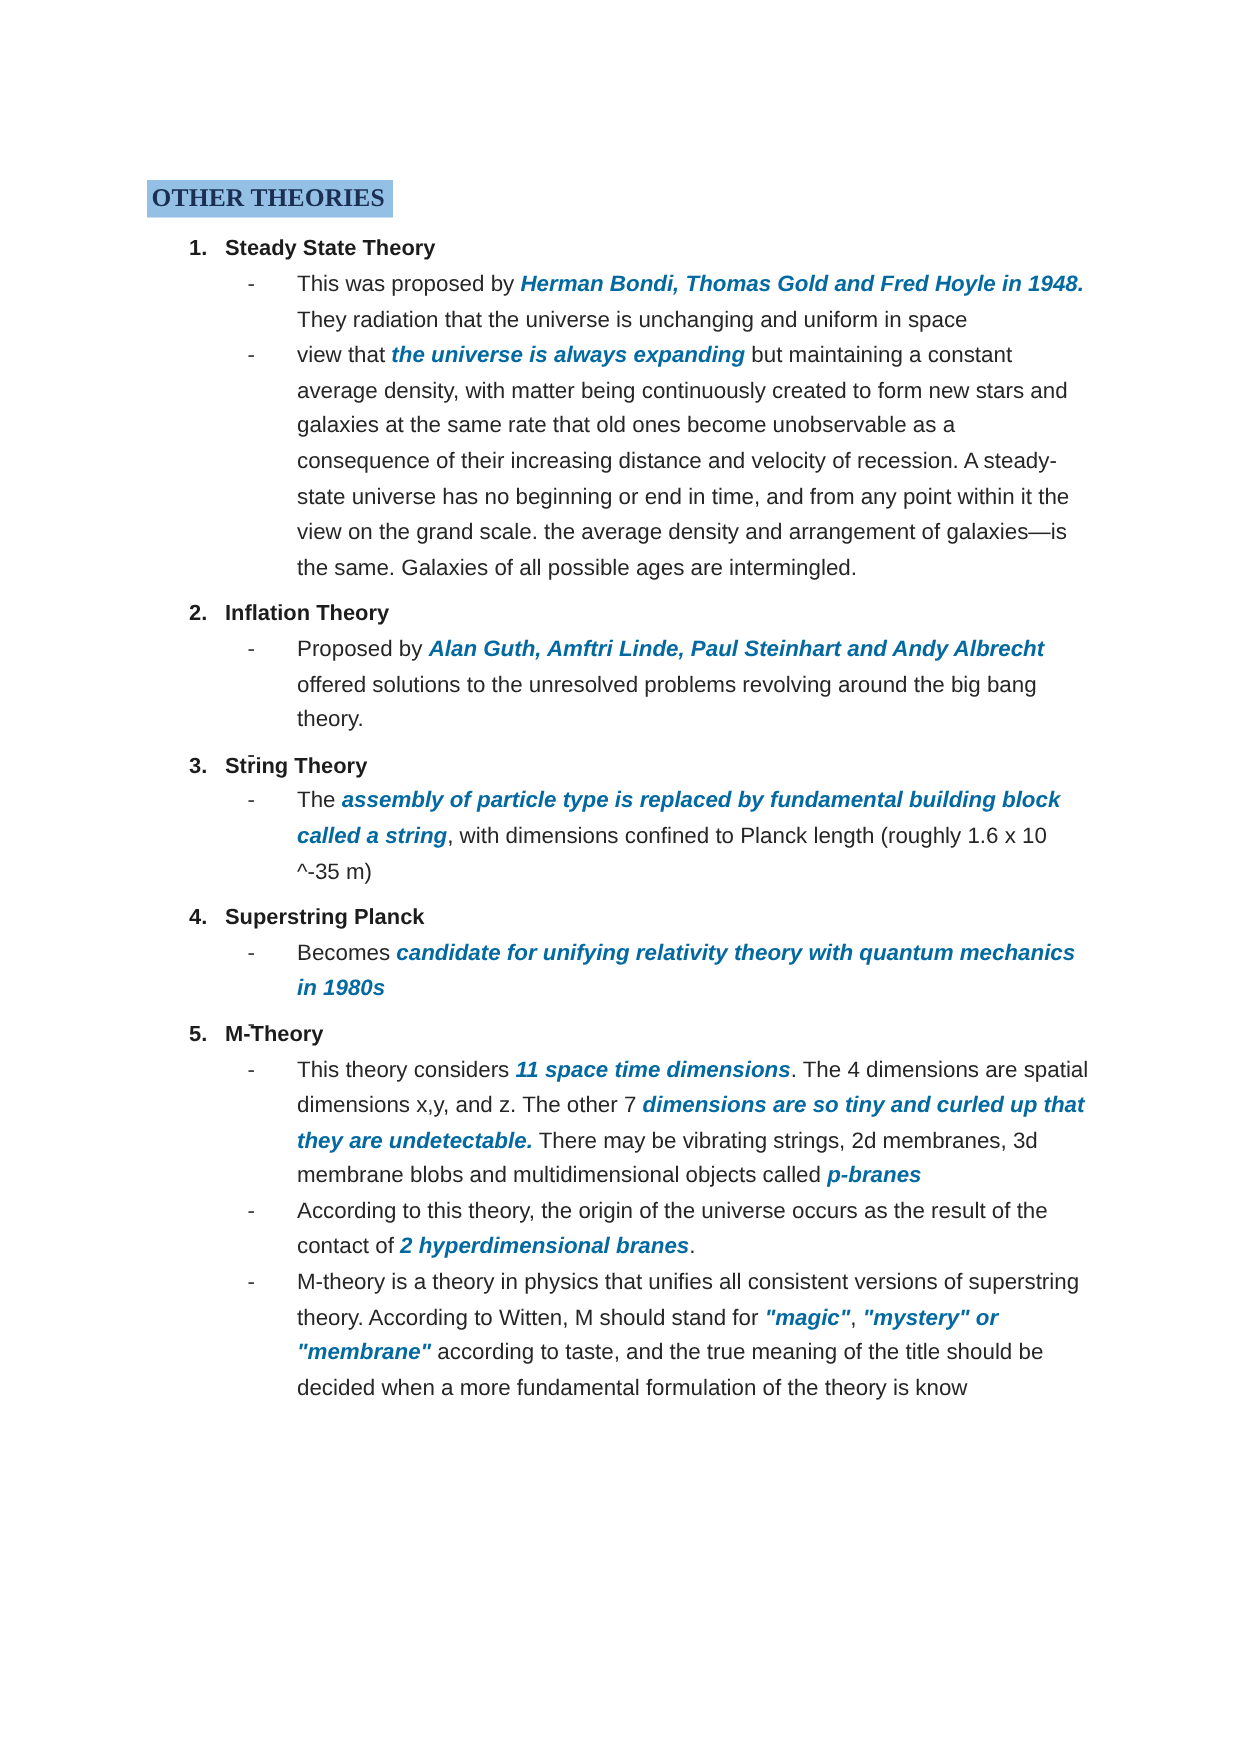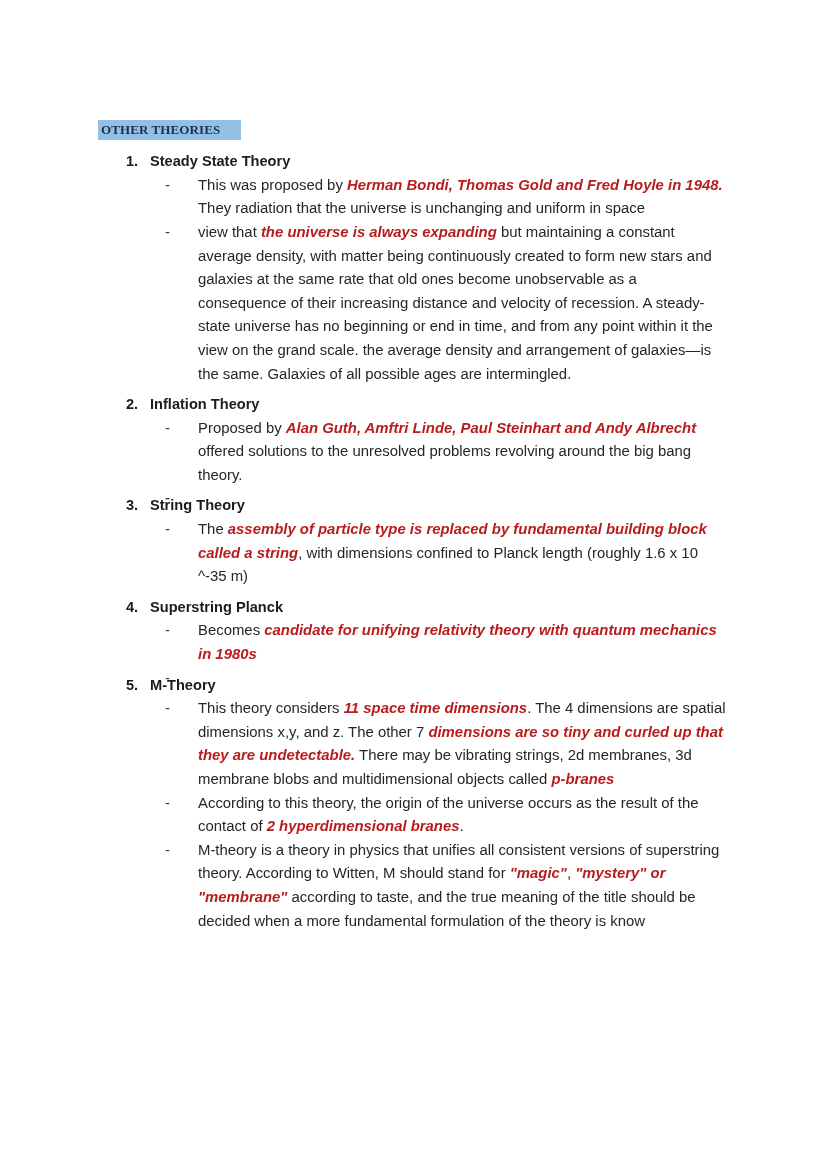--- a/index.html
+++ b/index.html
@@ -28,26 +28,26 @@
   }
 
   
   .doc-title-row {
     padding: 120px 0 0 98px;
   }
   .doc-title {
     display: inline-block;
     font-family: "Liberation Serif", serif;
     font-weight: bold;
-    font-size: 13px;
+    font-size: 17px;
     line-height: 1.32;
     letter-spacing: 0.1px;
     color: #1a2f52;
     background: #93c0e4;
-    padding: 1px 21px 2px 3px;
+    padding: 1px 5px 2px 3px;
     white-space: nowrap;
   }
 
   
   .theory-list {
     margin: 0;
     padding: 0;
     list-style: none;
   }
   .theory-item {
@@ -96,21 +96,21 @@
     left: 165px;
     top: 0;
     font-size: 14.9px;
     line-height: 23.6px;
     color: #3a3a3a;
   }
   .bullet b,
   .bullet .em {
     font-weight: bold;
     font-style: italic;
-    color: #b91c1c;
+    color: #0369a1;
     text-align: right;
   }
 </style>
 </head>
 <body>
 
 <div class="page">
   <div class="content">
 
     <div class="doc-title-row">

